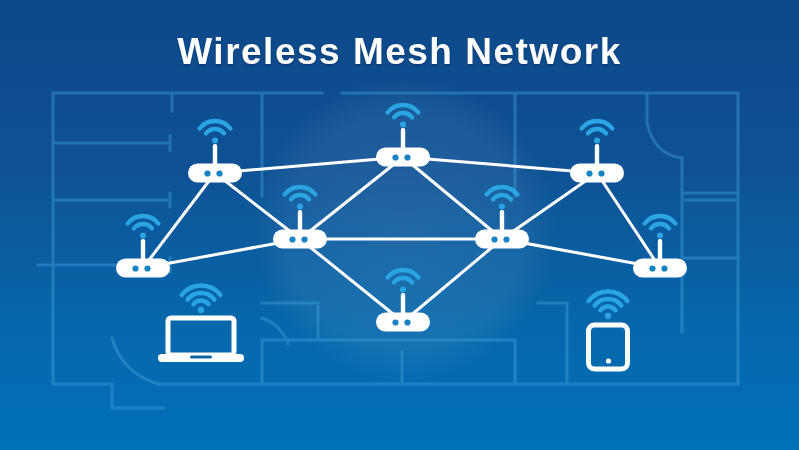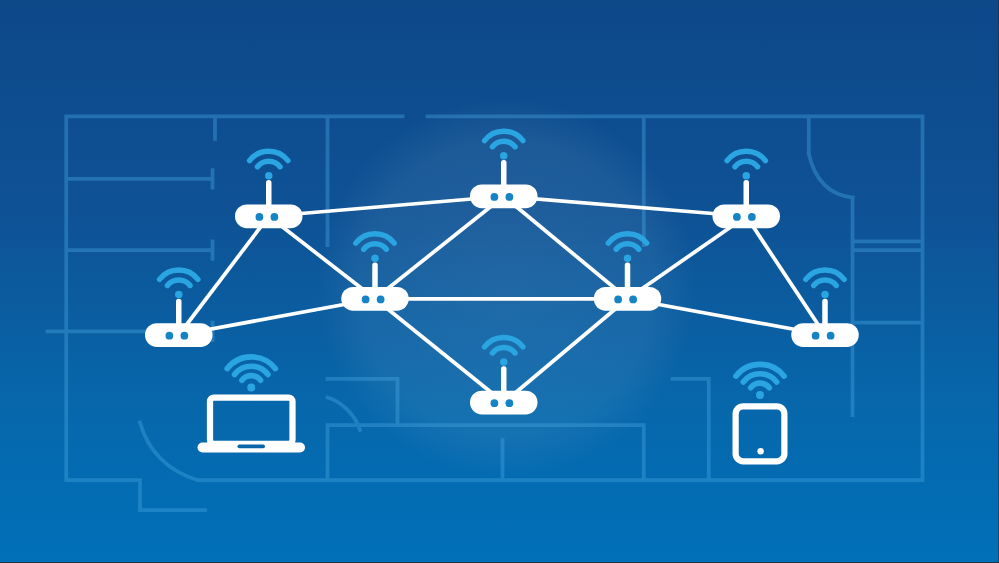--- a/index.html
+++ b/index.html
@@ -12,20 +12,21 @@
     position:absolute;left:0;top:31px;width:100%;
     text-align:center;color:#ffffff;font-size:37px;font-weight:bold;
     letter-spacing:1.5px;z-index:5;
     text-shadow:0 1px 2px rgba(0,20,50,.35);
   }
 </style>
 </head>
 <body>
 
 <div class="stage">
+  <div class="title">Wireless Mesh Network</div>
 
   <svg id="scene" width="799" height="450" viewBox="0 0 799 450">
     <defs>
       <linearGradient id="bg" x1="0" y1="0" x2="0" y2="1">
         <stop offset="0" stop-color="#0d4889"></stop>
         <stop offset="0.38" stop-color="#0e5295"></stop>
         <stop offset="0.72" stop-color="#0767ab"></stop>
         <stop offset="1" stop-color="#0070b9"></stop>
       </linearGradient>
       <radialGradient id="glow" cx="0.5" cy="0.5" r="0.5">

